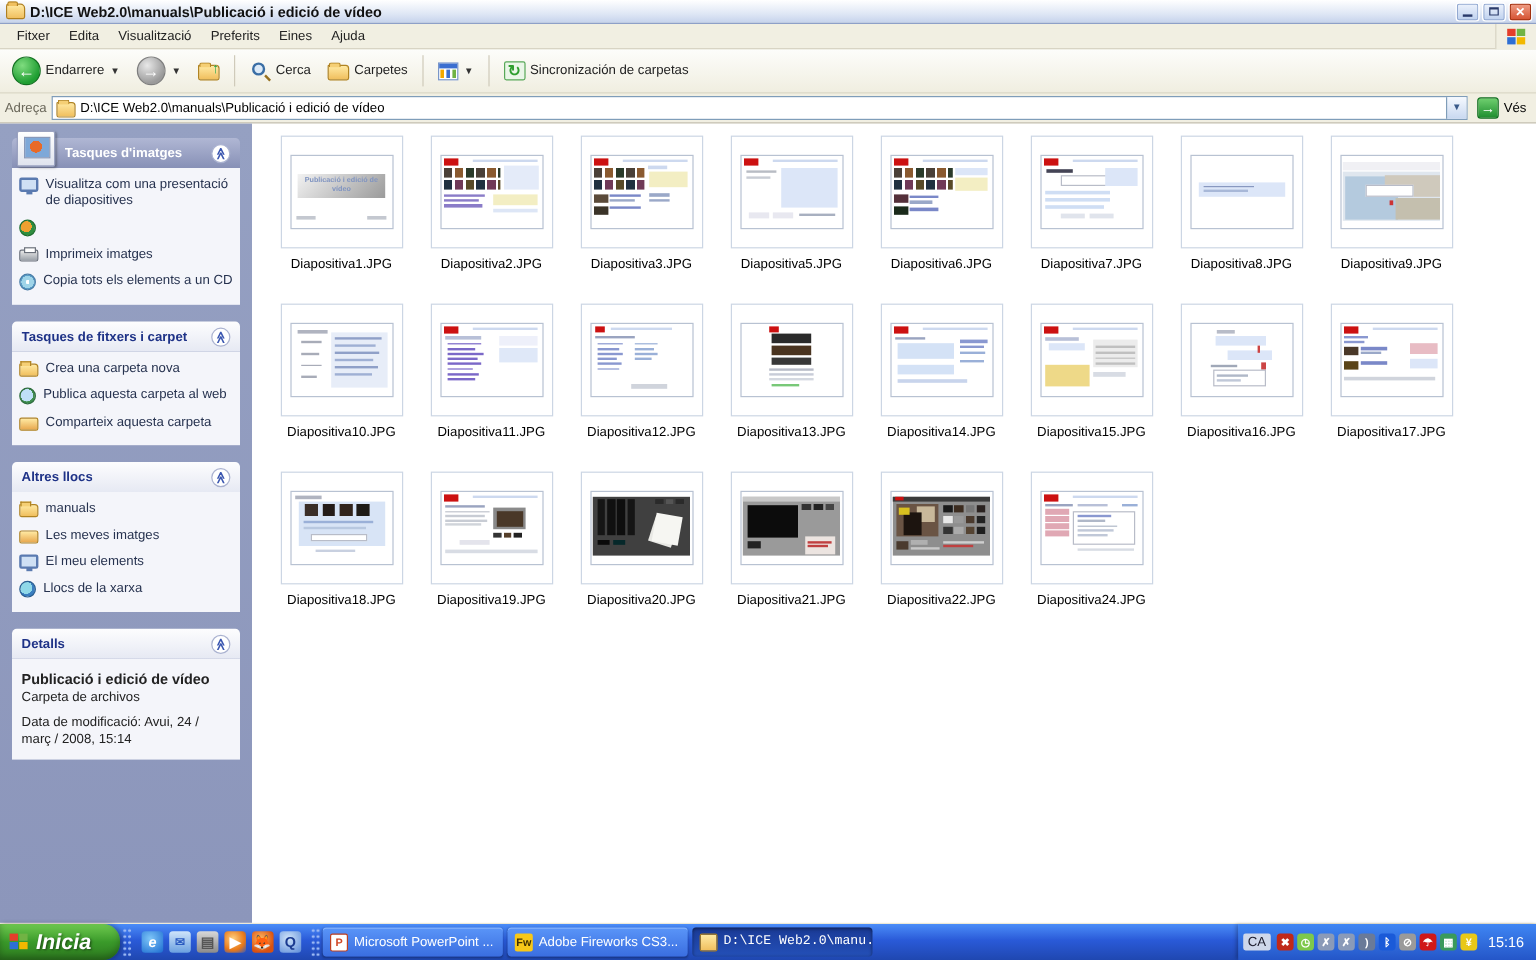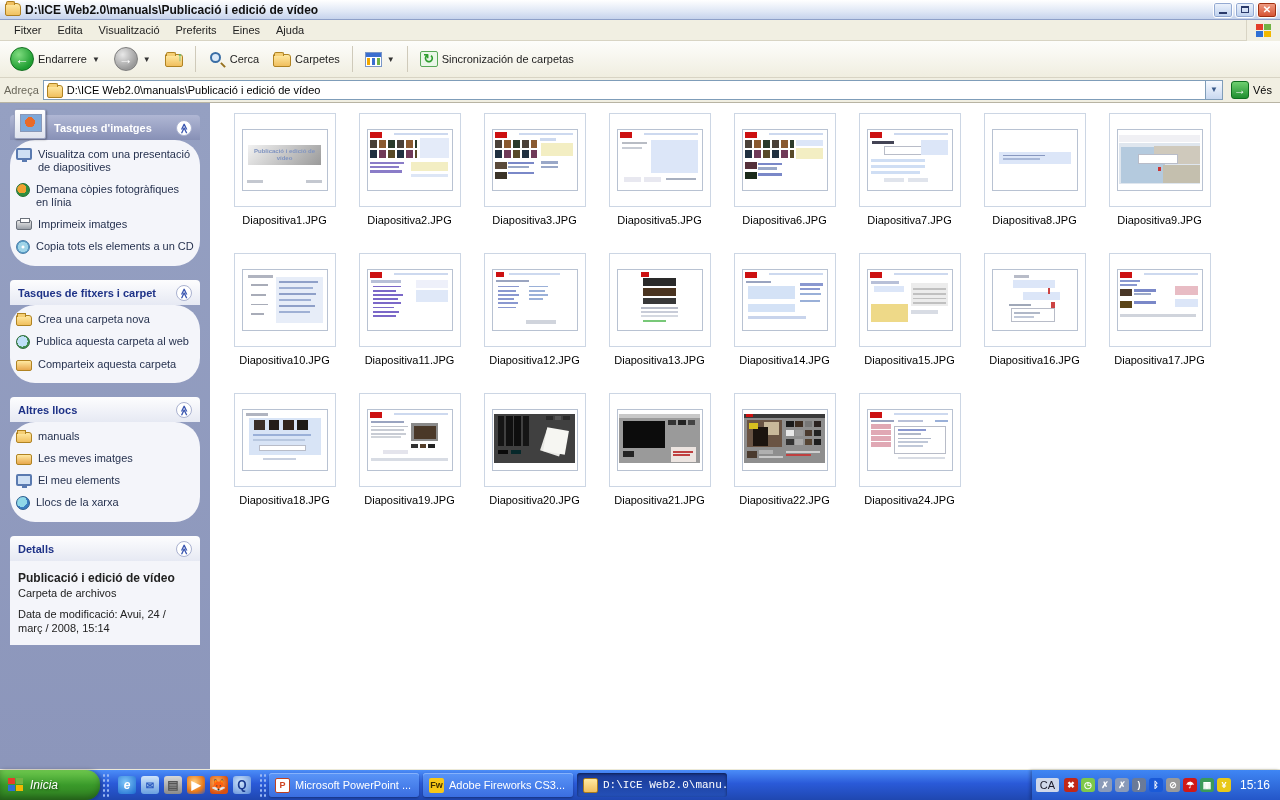--- a/index.html
+++ b/index.html
@@ -56,21 +56,21 @@
   .sidebar { width:210px; background:linear-gradient(180deg,#95a0c2,#8c96bb); padding:12px 10px 0 10px; overflow:hidden; flex-shrink:0; }
   .panel { margin-bottom:14px; border-radius:4px 4px 0 0; }
   .panel-hd { height:25px; display:flex; align-items:center; justify-content:space-between; padding:0 8px; border-radius:4px 4px 0 0; position:relative; }
   .panel-hd .ph-title { font-weight:bold; font-size:11px; white-space:nowrap; overflow:hidden; max-width:152px; }
   .panel.special .panel-hd { background:linear-gradient(#b0b7d4,#8790b6); color:#fff; padding-left:44px; }
   .panel.plain .panel-hd { background:linear-gradient(#fdfdfe,#e6e9f3); color:#1e3287; }
   .chev { width:16px; height:16px; border-radius:50%; background:#fff; border:1px solid #aab2d0; color:#3a56b0; display:flex; align-items:center; justify-content:center; flex-shrink:0; }
   .chev span { display:inline-block; transform:rotate(90deg); font-size:10px; font-weight:bold; margin-top:1px; }
   .polaroid { position:absolute; left:4px; top:-6px; width:32px; height:30px; background:linear-gradient(#fff,#dfe3ee); border:1px solid #9aa2c0; border-radius:2px; box-shadow:1px 1px 2px rgba(0,0,0,.3); }
   .polaroid::before { content:""; position:absolute; left:5px; top:4px; width:20px; height:16px; background:radial-gradient(circle at 45% 45%, #e86a28 0 35%, #7ea8d8 36%); border:1px solid #8898b8; }
-  .panel-bd { background:#f4f5fa; padding:8px 6px 10px 6px;border-radius:25px; }
+  .panel-bd { background:#f4f5fa; padding:8px 6px 10px 6px; }
   .task { display:flex; gap:6px; margin-bottom:9px; color:#26324f; cursor:pointer; }
   .task:last-child { margin-bottom:2px; }
   .task .label { line-height:13px; }
   .ico { width:16px; height:14px; flex-shrink:0; position:relative; margin-top:0; }
   .ico.folder { background:linear-gradient(#ffe9a2,#f0bf5e); border:1px solid #b08322; border-radius:1px 3px 2px 2px; height:11px; margin-top:2px; }
   .ico.folder::before { content:""; position:absolute; top:-3px; left:0; width:7px; height:3px; background:#f5cf75; border:1px solid #b08322; border-bottom:none; }
   .ico.monitor { background:#cfe0f4; border:2px solid #5a7ab0; border-radius:2px; height:12px; }
   .ico.monitor::after { content:""; position:absolute; left:4px; bottom:-4px; width:5px; height:3px; background:#5a7ab0; }
   .ico.round { border-radius:50%; width:14px; height:14px; }
   .ico.prints { background:radial-gradient(circle at 40% 40%, #f0a030 0 45%, #2f8e3f 46%); border:1px solid #1f6e2f; }
@@ -91,21 +91,21 @@
   .cell { width:125px; height:140px; display:flex; flex-direction:column; align-items:center; cursor:default; }
   .frame { width:102px; height:94px; margin-top:6px; background:#fff; border:1px solid #ccd6e4; display:flex; align-items:center; justify-content:center; }
   .mini { width:86px; height:62px; background:#fff; border:1px solid #b8c2d2; position:relative; overflow:hidden; }
   .mini .layer { position:absolute; }
   .mini .cap { position:absolute; left:8%; top:30%; width:84%; text-align:center; font-size:6px; font-weight:bold; color:#7f93c0; line-height:7px; }
   .fname { margin-top:7px; color:#000; }
 
   
   .taskbar { position:absolute; left:0; bottom:0; width:1280px; height:30px; background:linear-gradient(#4b8df8,#2a5ad8 45%,#1f47b0); display:flex; align-items:center; }
   .startbtn { height:30px; width:100px; background:linear-gradient(#6fca4f,#3a9a2a 50%,#2d7a1f); border-radius:0 14px 14px 0; display:flex; align-items:center; gap:6px; padding:0 14px 0 8px; box-shadow:inset 0 -3px 6px rgba(0,0,0,.25), 2px 0 4px rgba(0,0,0,.3); }
-  .startbtn .s-label { color:#fff; font-weight:normal; font-style:italic; font-size:12px; text-shadow:1px 1px 2px rgba(0,0,0,.5); }
+  .startbtn .s-label { color:#fff; font-weight:bold; font-style:italic; font-size:18px; text-shadow:1px 1px 2px rgba(0,0,0,.5); }
   .grip { width:8px; height:24px; margin:0 2px; background:radial-gradient(circle, #9ab8f4 1px, transparent 1.4px); background-size:4px 5px; }
   .qlaunch { display:flex; align-items:center; gap:5px; padding:0 6px; }
   .ql { width:18px; height:18px; border-radius:3px; display:flex; align-items:center; justify-content:center; font-weight:bold; font-size:12px; color:#fff; }
   .ql.ie { background:radial-gradient(circle at 40% 35%, #7ec6f8, #1a6ad0); font-style:italic; }
   .ql.outlook { background:linear-gradient(#cfe4fa,#6aa0e0); color:#2a5ac0; font-size:10px; }
   .ql.desktop { background:linear-gradient(#d8d8d8,#8a8a8a); color:#555; }
   .ql.media { background:radial-gradient(circle at 40% 35%, #ffd080, #e87818 60%, #2a58c8); }
   .ql.firefox { background:radial-gradient(circle at 40% 35%, #ffb860, #d85010 70%); }
   .ql.quicktime { background:radial-gradient(circle at 40% 35%, #cfe4fa, #5a8ad8); color:#1a3a90; }
   .taskbtns { display:flex; gap:4px; align-items:center; }
@@ -225,21 +225,20 @@
             <span>≪</span>
           </span>
       </div>
       <div class="panel-bd" id="panel0">
           <div class="task">
             <span class="ico monitor"></span>
             <span class="label">Visualitza com una presentació de diapositives</span>
           </div>
           <div class="task">
             <span class="ico round prints"></span>
-            <span class="label">Demana còpies fotogràfiques en línia</span>
           </div>
           <div class="task">
             <span class="ico printer"></span>
             <span class="label">Imprimeix imatges</span>
           </div>
           <div class="task">
             <span class="ico round cd"></span>
             <span class="label">Copia tots els elements a un CD</span>
           </div>
         </div>

